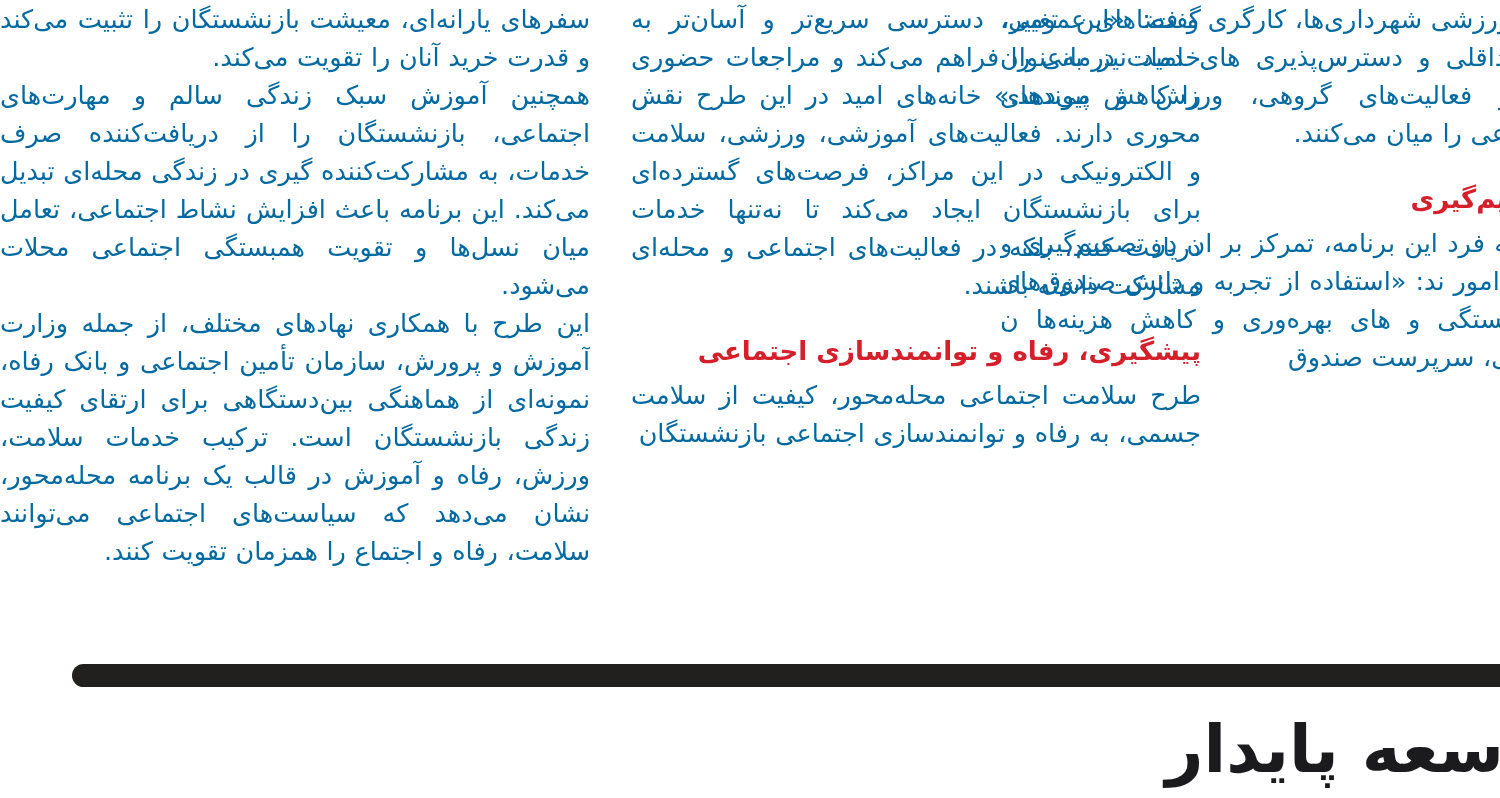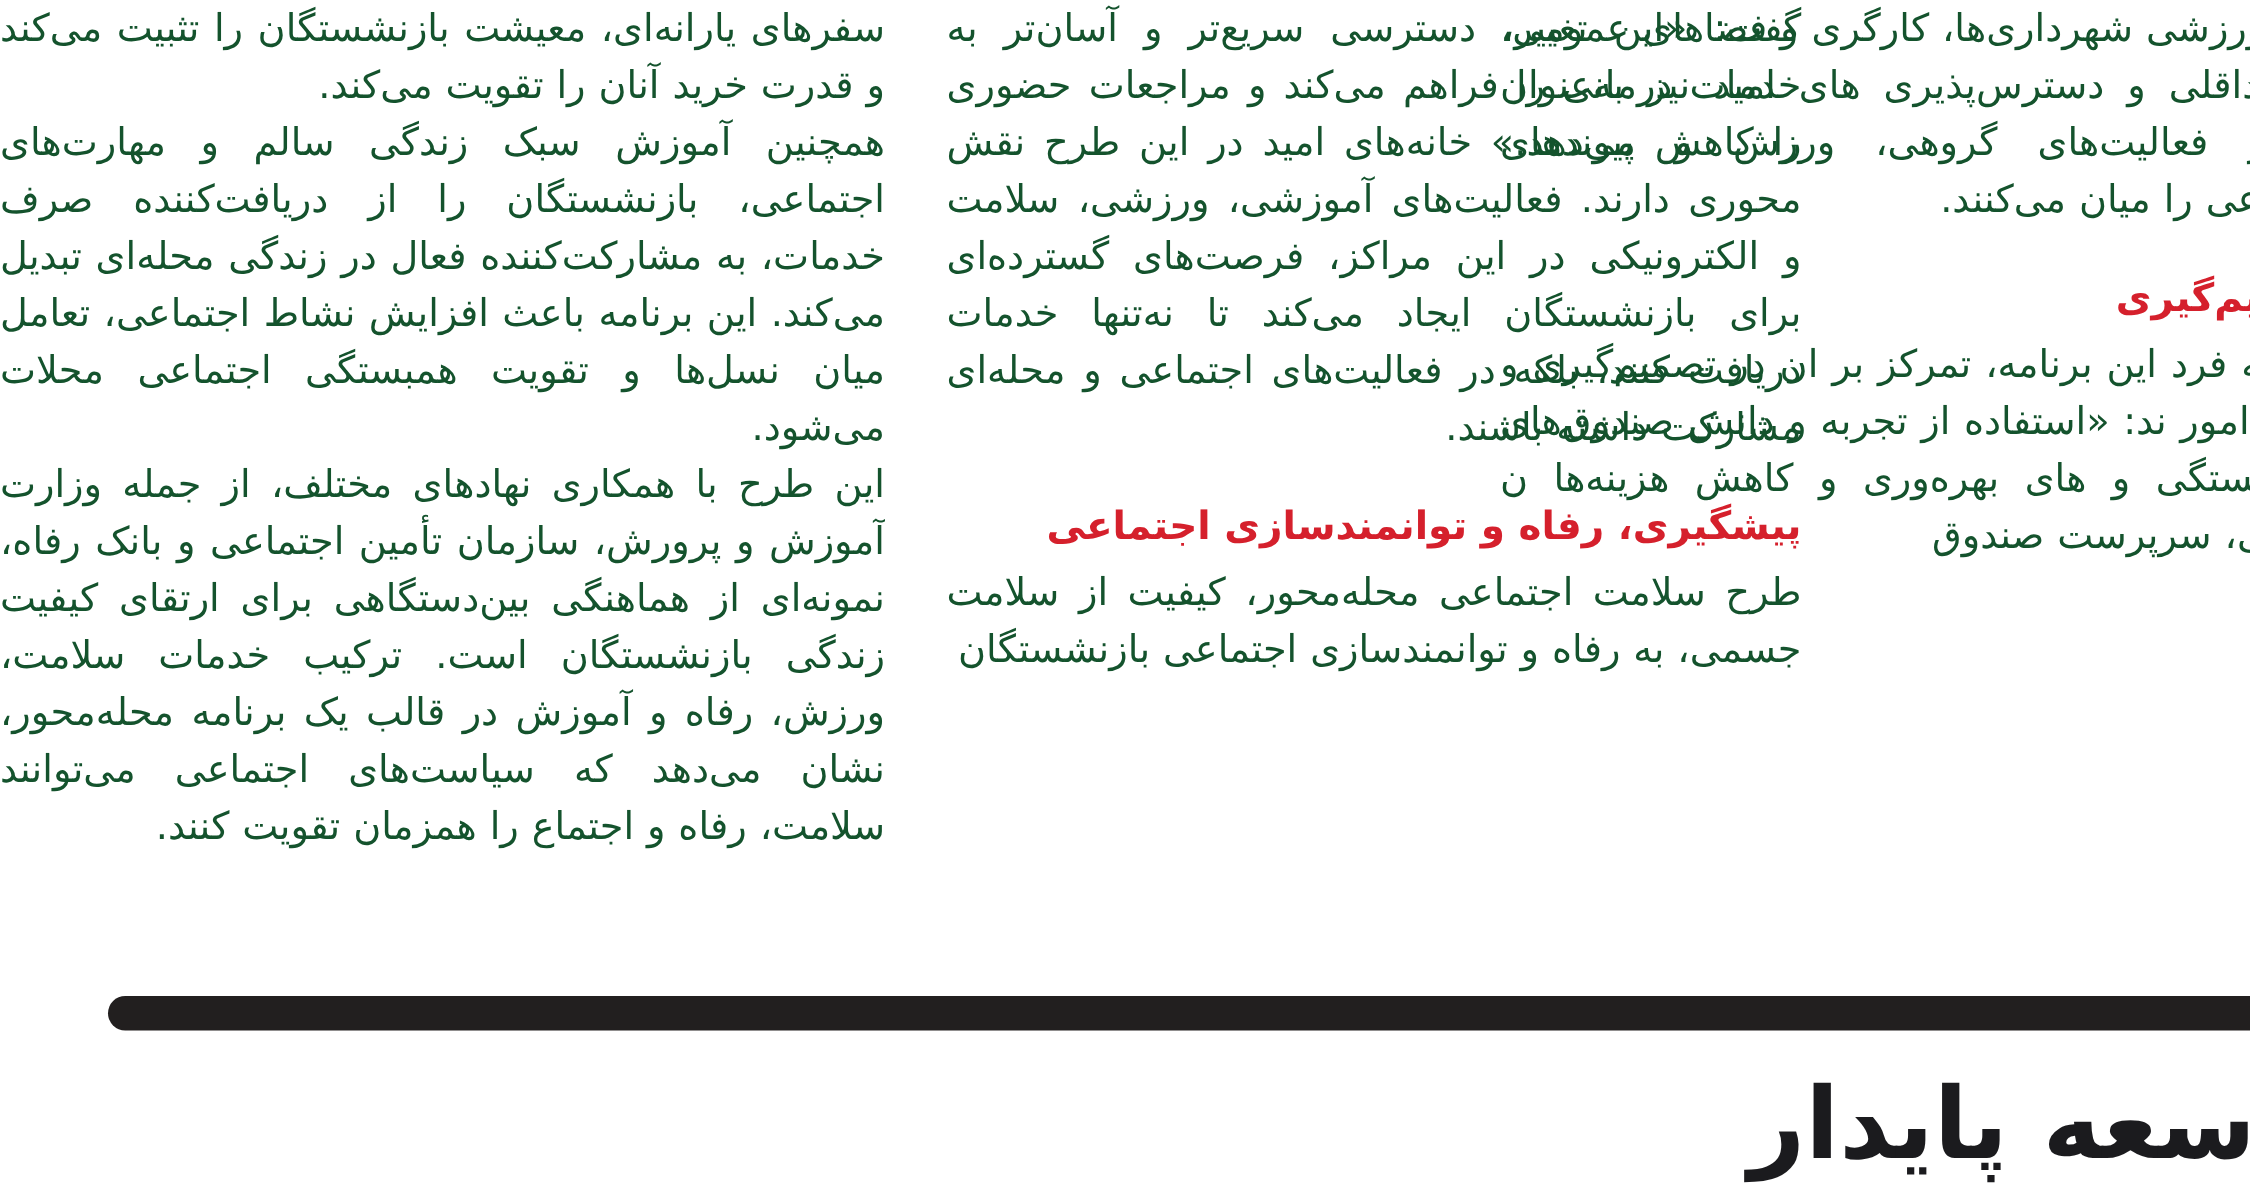--- a/index.html
+++ b/index.html
@@ -48,21 +48,21 @@
   .col-right  { right: -60px; width: 560px; height: 640px; }
 
   .para {
     margin: 0;
     font-size: 25.5px;
     line-height: 38px;
     font-weight: 400;
     letter-spacing: -0.1px;
     word-spacing: 0.5px;
     text-align: justify;
-    color: #14532d;
+    color: #0369a1;
   }
   .para + .para { margin-top: 0; }
 
   .section-head {
     margin: 0;
     font-size: 26px;
     line-height: 34px;
     font-weight: 700;
     color: #d5202c;
     text-align: right;
@@ -115,21 +115,21 @@
 </style>
 </head>
 <body>
 
 <div class="page">
 
   <div class="columns">
 
     <div class="col col-left">
       <p class="para">سفرهای یارانه‌ای، معیشت بازنشستگان را تثبیت می‌کند و قدرت خرید آنان را تقویت می‌کند.</p>
-      <p class="para">همچنین آموزش سبک زندگی سالم و مهارت‌های اجتماعی، بازنشستگان را از دریافت‌کننده صرف خدمات، به مشارکت‌کننده فعال در زندگی محله‌ای تبدیل می‌کند. این برنامه باعث افزایش نشاط اجتماعی، تعامل میان نسل‌ها و تقویت همبستگی اجتماعی محلات می‌شود.</p>
+      <p class="para">همچنین آموزش سبک زندگی سالم و مهارت‌های اجتماعی، بازنشستگان را از دریافت‌کننده صرف خدمات، به مشارکت‌کننده گیری در زندگی محله‌ای تبدیل می‌کند. این برنامه باعث افزایش نشاط اجتماعی، تعامل میان نسل‌ها و تقویت همبستگی اجتماعی محلات می‌شود.</p>
       <p class="para">این طرح با همکاری نهادهای مختلف، از جمله وزارت آموزش و پرورش، سازمان تأمین اجتماعی و بانک رفاه، نمونه‌ای از هماهنگی بین‌دستگاهی برای ارتقای کیفیت زندگی بازنشستگان است. ترکیب خدمات سلامت، ورزش، رفاه و آموزش در قالب یک برنامه محله‌محور، نشان می‌دهد که سیاست‌های اجتماعی می‌توانند سلامت، رفاه و اجتماع را همزمان تقویت کنند.</p>
     </div>
 
     <div class="col col-mid">
       <p class="para">گفت: «این تغییر، دسترسی سریع‌تر و آسان‌تر به خدمات درمانی را فراهم می‌کند و مراجعات حضوری را کاهش می‌دهد.» خانه‌های امید در این طرح نقش محوری دارند. فعالیت‌های آموزشی، ورزشی، سلامت و الکترونیکی در این مراکز، فرصت‌های گسترده‌ای برای بازنشستگان ایجاد می‌کند تا نه‌تنها خدمات دریافت کنند، بلکه در فعالیت‌های اجتماعی و محله‌ای مشارکت داشته باشند.</p>
       <h2 class="section-head head-gap-top head-gap-bot">پیشگیری، رفاه و توانمندسازی اجتماعی</h2>
       <p class="para">طرح سلامت اجتماعی محله‌محور، کیفیت از سلامت جسمی، به رفاه و توانمندسازی اجتماعی بازنشستگان</p>
     </div>
 
     <div class="col col-right">

